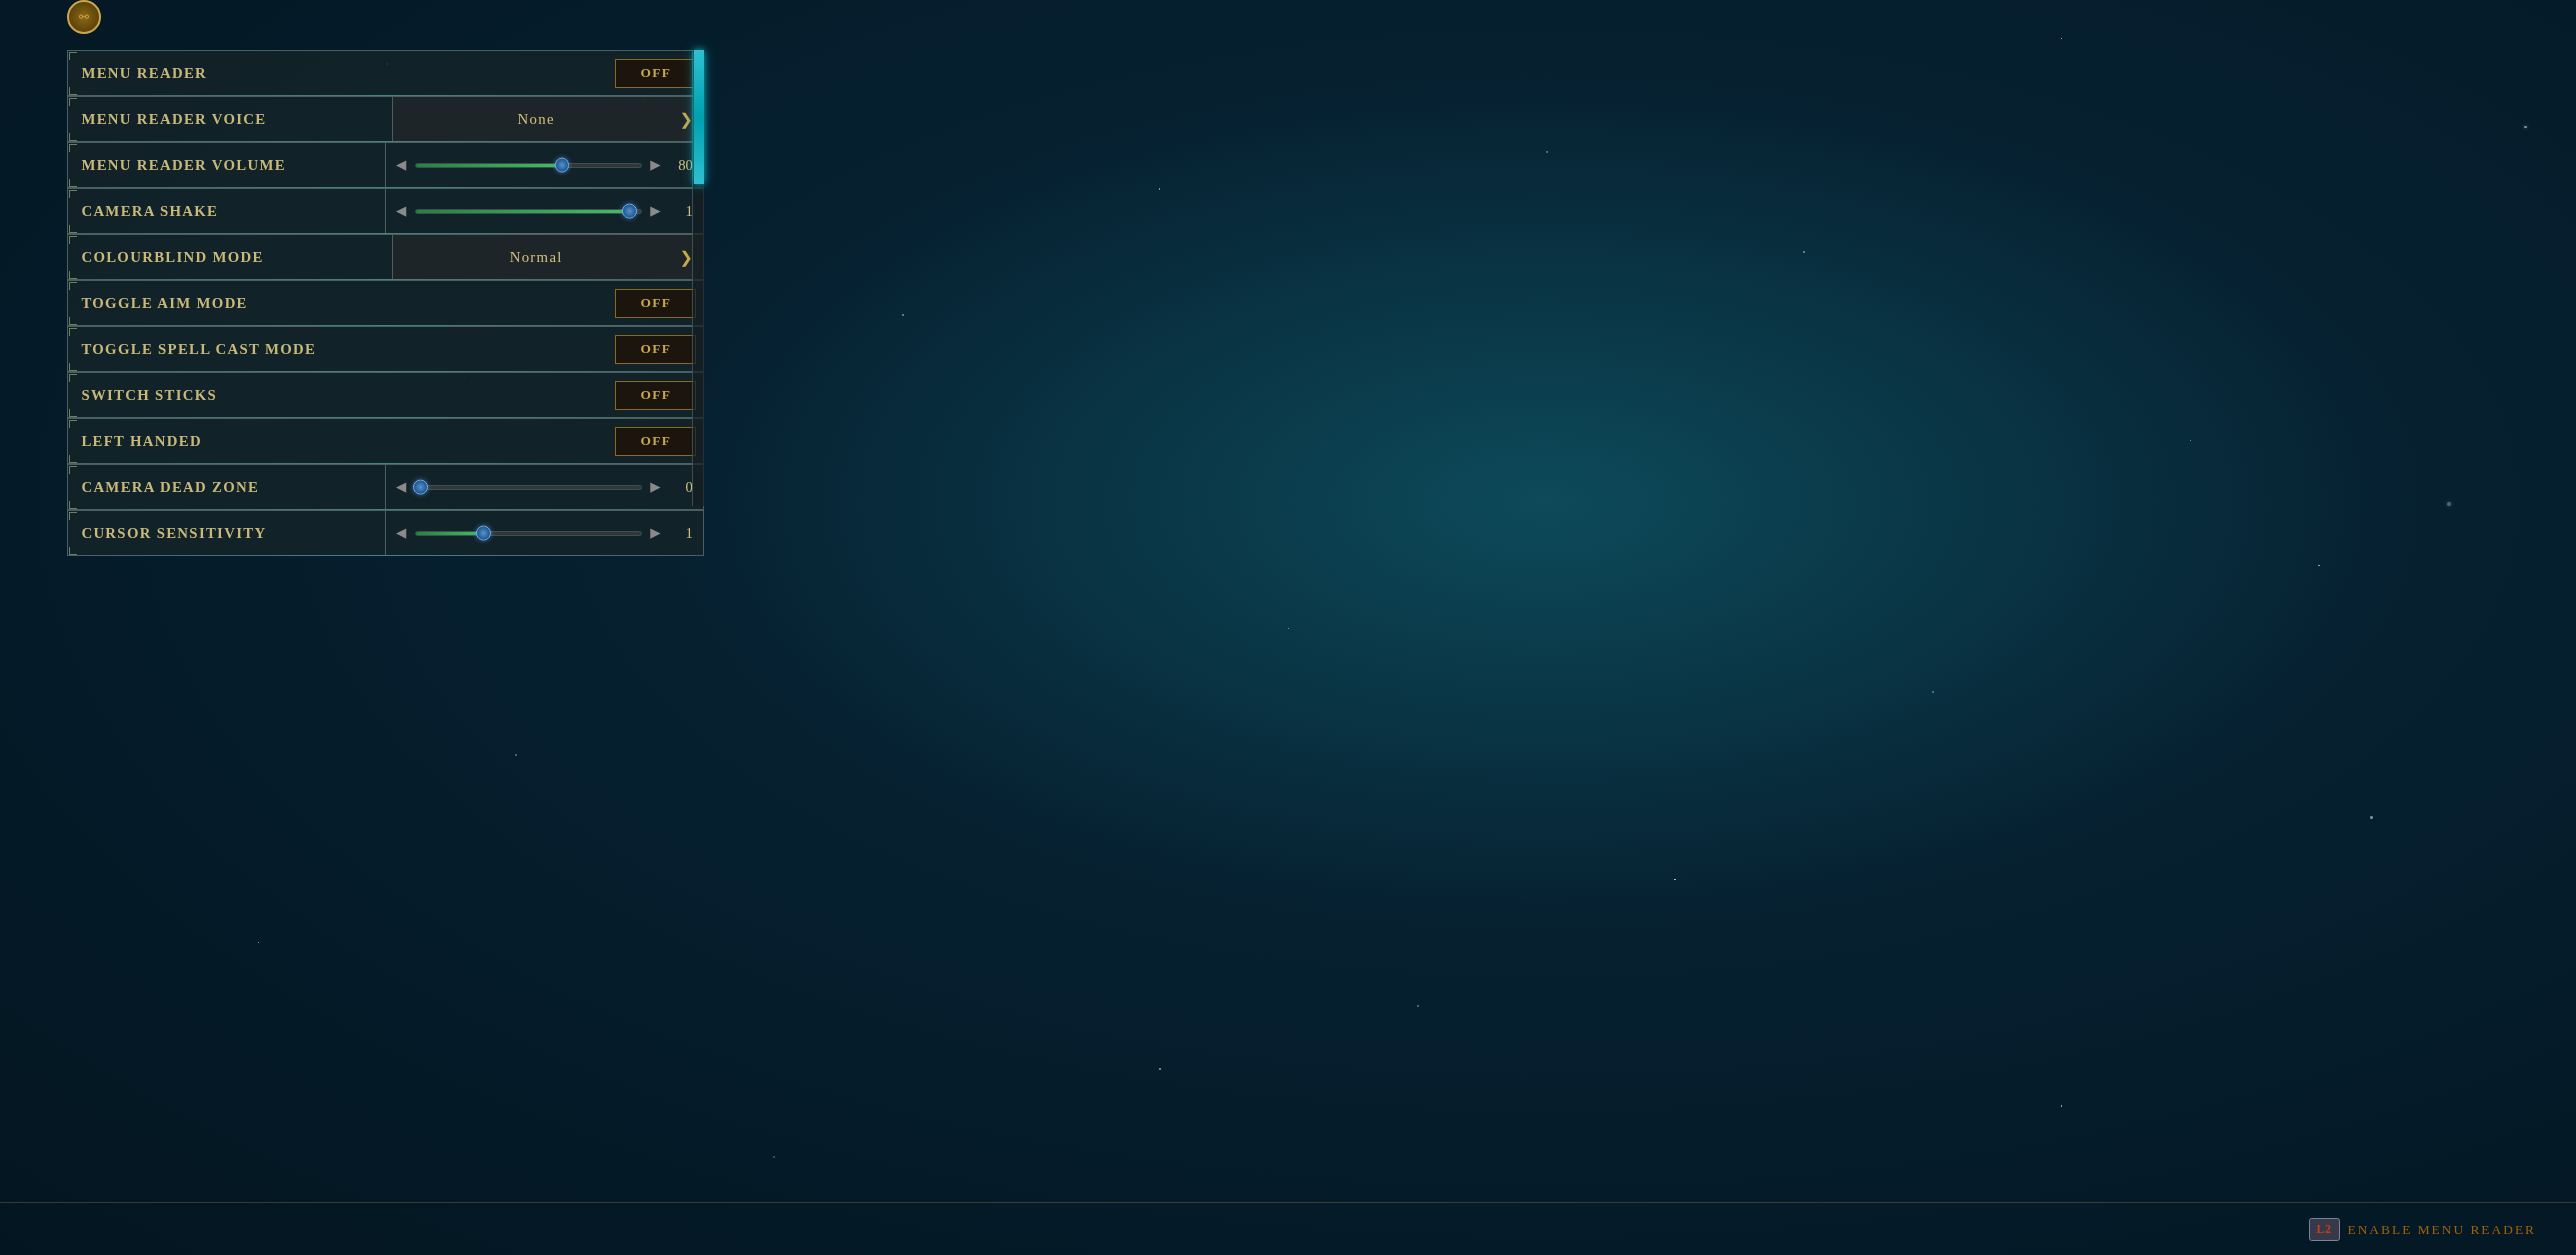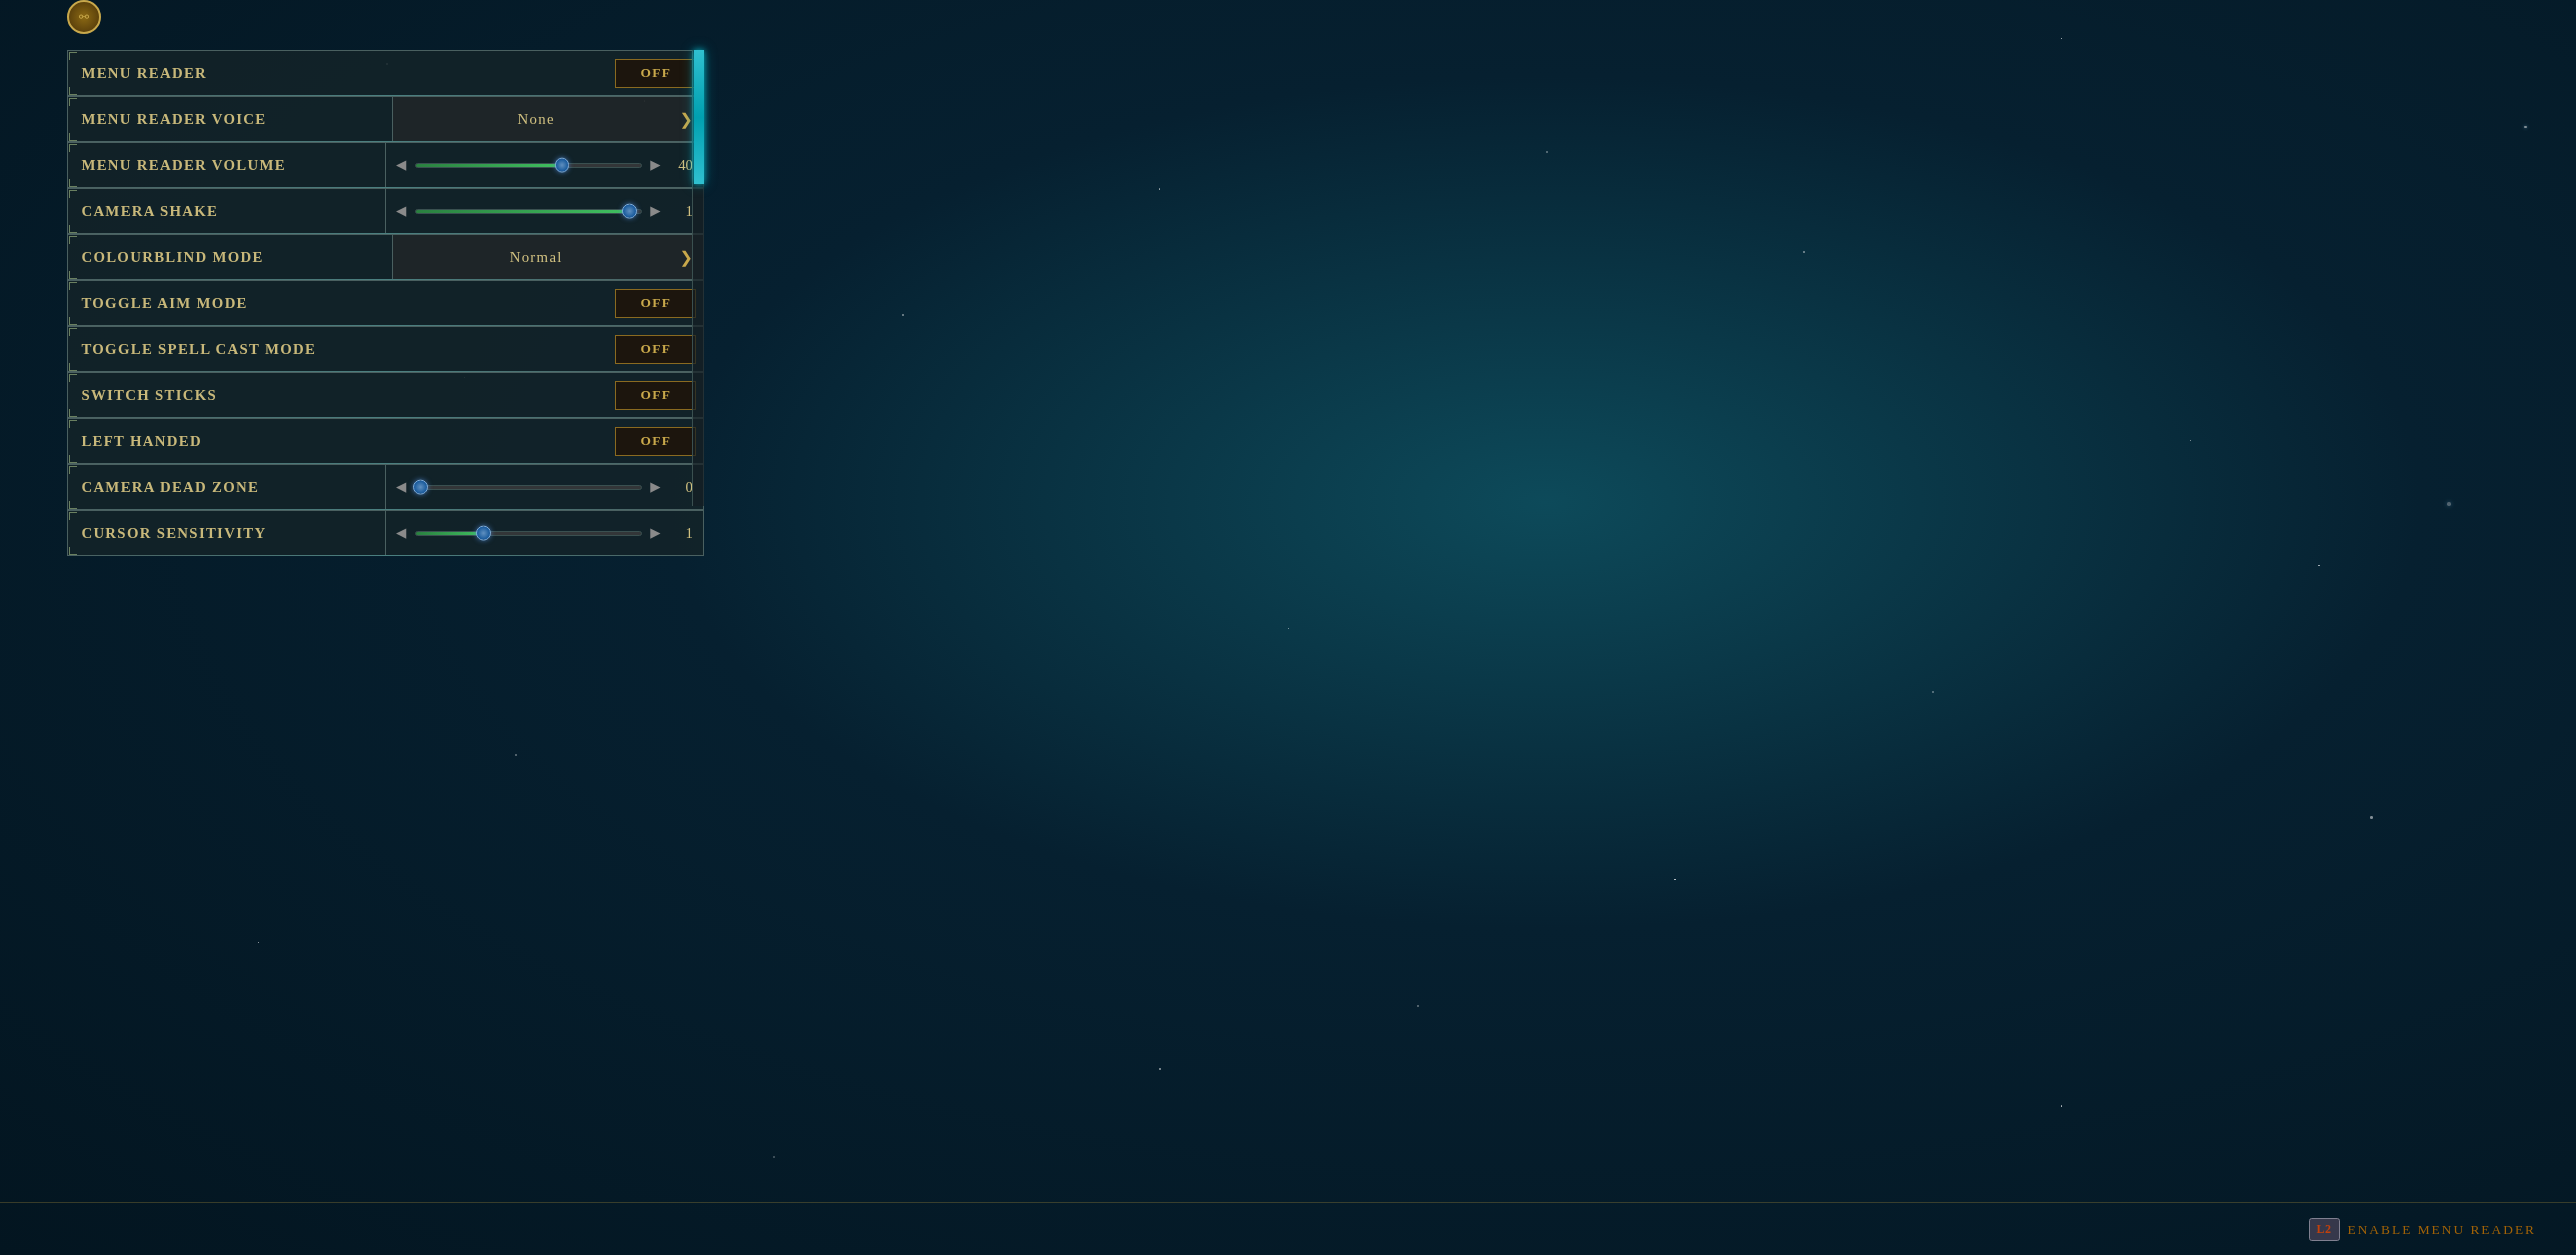--- a/index.html
+++ b/index.html
@@ -332,21 +332,21 @@
       <span class="corner-tl"></span>
       <span class="corner-bl"></span>
     <span class="setting-label">MENU READER VOLUME</span>
         <div class="slider-ctrl">
           <span class="slider-arrow">◀</span>
           <div class="slider-track">
             <div class="slider-fill" style="width: 65%;"></div>
             <div class="slider-thumb" style="left: calc(65% - 7.4px);"></div>
           </div>
           <span class="slider-arrow">▶</span>
-          <span class="slider-value">40</span>
+          <span class="slider-value">80</span>
         </div>
       </div>
       <div class="setting-row">
       <span class="corner-tl"></span>
       <span class="corner-bl"></span>
     <span class="setting-label">CAMERA SHAKE</span>
         <div class="slider-ctrl">
           <span class="slider-arrow">◀</span>
           <div class="slider-track">
             <div class="slider-fill" style="width: 95%;"></div>

